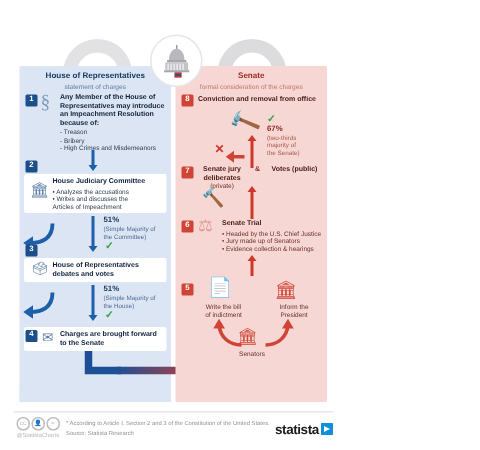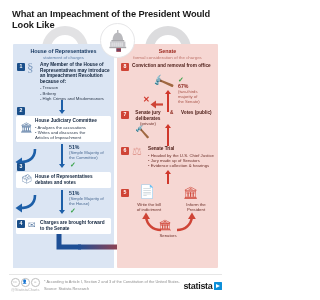--- a/index.html
+++ b/index.html
@@ -165,21 +165,20 @@
     border-left:4.6px solid #fff;border-top:2.3px solid transparent;
     border-bottom:2.3px solid transparent;
   }
   .hr{position:absolute;left:9px;right:9px;top:0;height:0.7px;background:#e6e6e6;}
 </style>
 </head>
 <body>
 
 <div class="sheet">
 
-  <div class="title">What an Impeachment of the President Would Look Like</div>
 
   <div class="arc arc-left"></div>
   <div class="arc arc-right"></div>
 
   <div class="panel panel-house house">
     <div class="panel-head head-house">
       <div class="ph-title">House of Representatives</div>
       <div class="ph-sub">statement of charges</div>
     </div>
 

